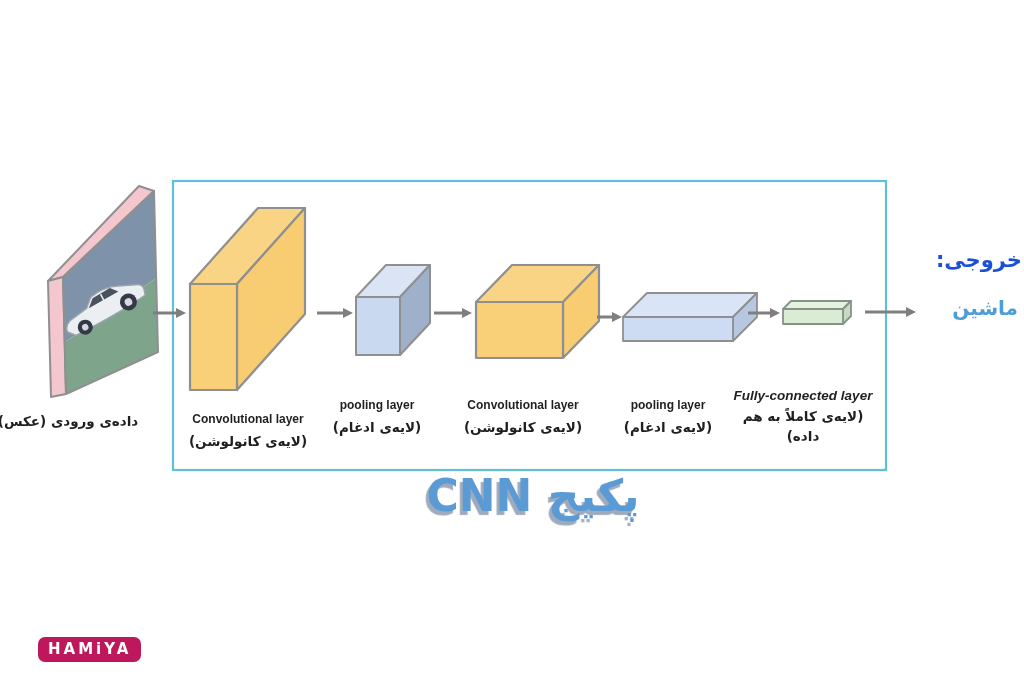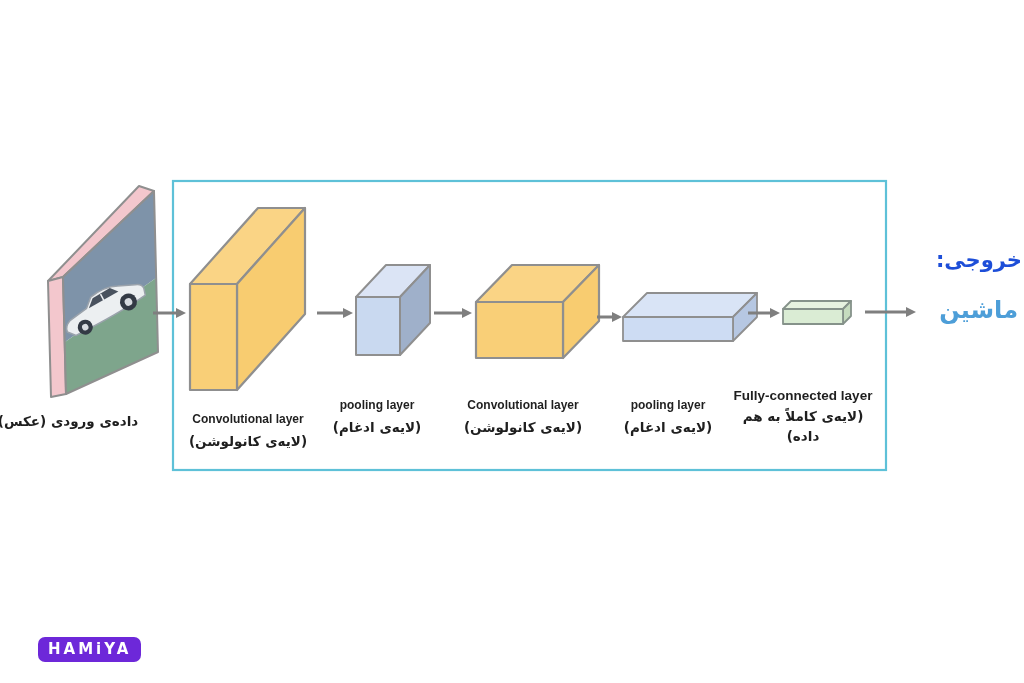--- a/index.html
+++ b/index.html
@@ -7,26 +7,26 @@
          font-family:"DejaVu Sans",sans-serif;}
   svg{position:absolute;left:0;top:0;}
   .lbl{position:absolute;transform:translateX(-50%);text-align:center;white-space:nowrap;
        color:#1f1f1f;}
   .en{font-family:"Liberation Sans","DejaVu Sans",sans-serif;font-weight:bold;font-size:12px;}
   .fa{font-family:"DejaVu Sans",sans-serif;font-weight:bold;font-size:13.5px;}
   .fc-en{font-size:13.5px;}
   .out-title{position:absolute;right:2px;top:248px;font-family:"DejaVu Sans",sans-serif;
              font-weight:bold;font-size:21px;color:#1d4ed8;}
   .out-value{position:absolute;right:6px;top:296px;font-family:"DejaVu Sans",sans-serif;
-             font-weight:bold;font-size:24px;color:#4D9ED8;}
+             font-weight:bold;font-size:20px;color:#4D9ED8;}
   .cnn-title{position:absolute;left:533px;top:470px;transform:translateX(-50%);
              font-family:"DejaVu Sans",sans-serif;font-weight:bold;font-size:44px;
              color:#5B9BD5;white-space:nowrap;
              text-shadow:-3px 4px 1px #9FABBD;}
-  .logo{position:absolute;left:38px;top:637px;background:#6d28d9;color:#ffffff;
+  .logo{position:absolute;left:38px;top:637px;background:#be185d;color:#ffffff;
         border-radius:7px;padding:3px 10px 4px 10px;
         font-family:"DejaVu Sans",sans-serif;font-weight:bold;font-size:15px;
         letter-spacing:3px;}
 </style>
 </head>
 <body>
 
 <div class="stage">
 
   <svg width="1024" height="683" viewBox="0 0 1024 683">
@@ -115,23 +115,24 @@
 
   <div class="lbl en" style="left:377px;top:398px;">pooling layer</div>
   <div class="lbl fa" style="left:377px;top:419px;" dir="rtl">(لایه‌ی ادغام)</div>
 
   <div class="lbl en" style="left:523px;top:398px;">Convolutional layer</div>
   <div class="lbl fa" style="left:523px;top:419px;" dir="rtl">(لایه‌ی کانولوشن)</div>
 
   <div class="lbl en" style="left:668px;top:398px;">pooling layer</div>
   <div class="lbl fa" style="left:668px;top:419px;" dir="rtl">(لایه‌ی ادغام)</div>
 
-  <div class="lbl en fc-en" style="left:803px;top:388px;">Fully-connected layer</div>
+  <div class="lbl en fc-en" style="left:803px;top:388px;font-style:italic;">Fully-connected layer</div>
   <div class="lbl fa" style="left:803px;top:408px;" dir="rtl">(لایه‌ی کاملاً به هم</div>
   <div class="lbl fa" style="left:803px;top:428px;" dir="rtl">داده)</div>
 
   <div class="out-title" dir="rtl">خروجی:</div>
   <div class="out-value" dir="rtl">ماشین</div>
 
+  <div class="cnn-title" dir="rtl">پکیج CNN</div>
 
   <div class="logo">HAMiYA</div>
 
 </div>
 
 </body></html>

